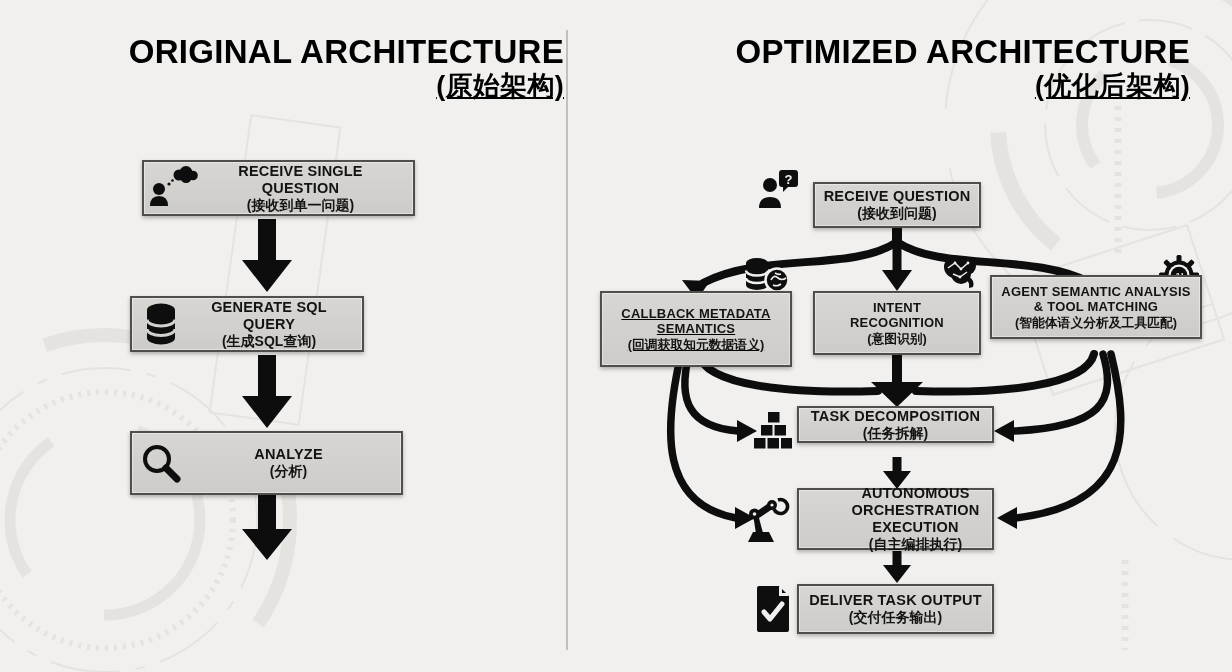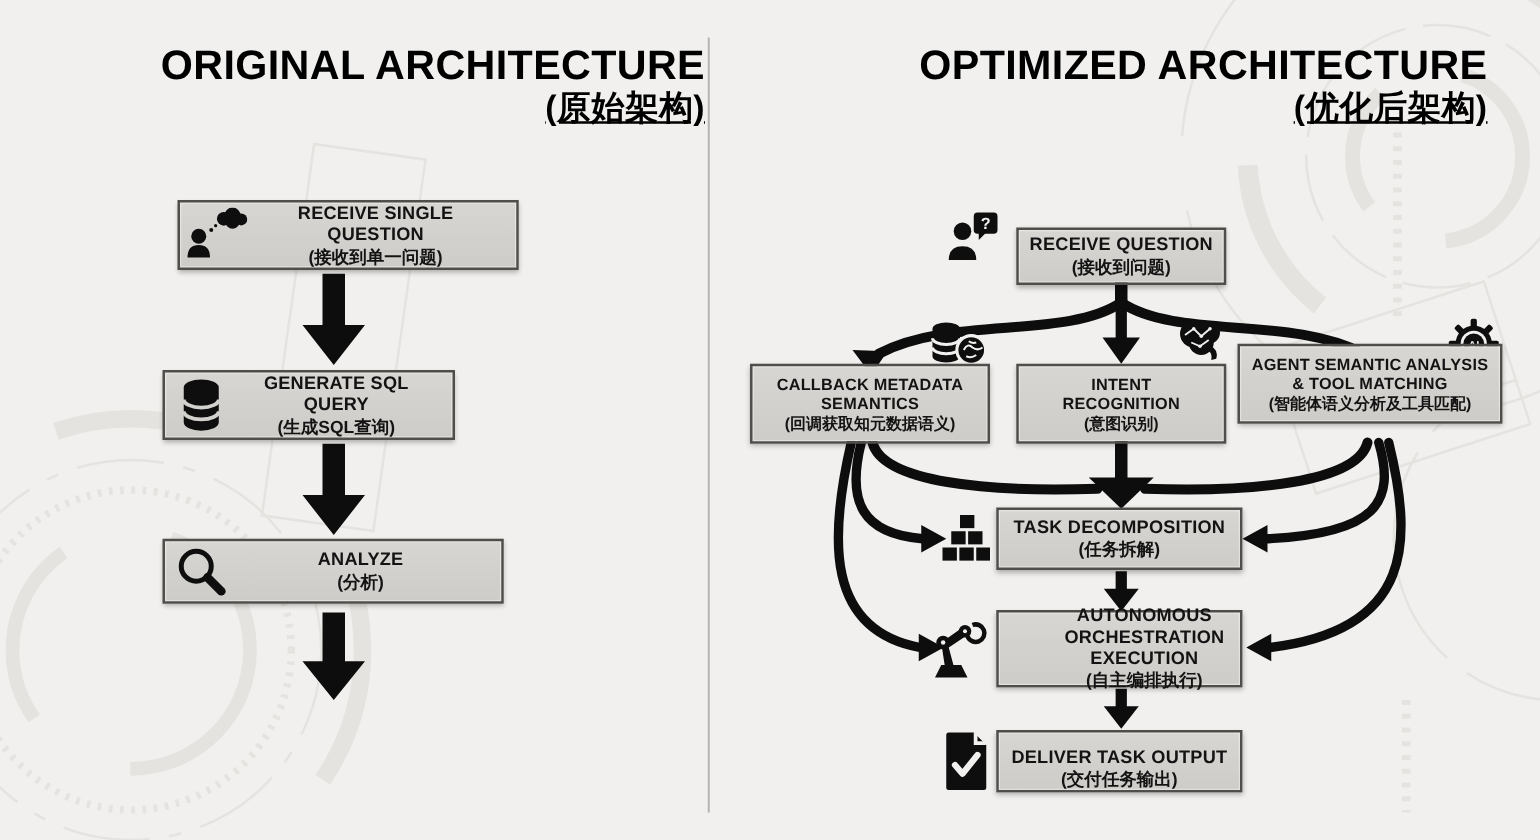--- a/index.html
+++ b/index.html
@@ -121,21 +121,21 @@
         <path fill="#0e0e0e" d="M4,8 a14,6.5 0 0 1 28,0 V36 a14,6.5 0 0 1 -28,0 Z"></path>
         <path fill="none" stroke="#d3d1ce" stroke-width="3" d="M4,17.5 a14,6.5 0 0 0 28,0 M4,27 a14,6.5 0 0 0 28,0"></path>
       </svg>
     </div>
     <div class="txt">
       <div class="en">GENERATE SQL QUERY</div>
       <div class="zh">(生成SQL查询)</div>
     </div>
   </div>
 
-  <div class="box leftbox" style="left:130px;top:431px;width:273px;height:52px;">
+  <div class="box leftbox" style="left:130px;top:431px;width:273px;height:64px;">
     <div class="lefticon">
       <svg width="42" height="42" viewBox="0 0 42 42" fill="none" stroke="#0e0e0e">
         <circle cx="17" cy="17" r="12" stroke-width="4"></circle>
         <line x1="26" y1="26" x2="37" y2="37" stroke-width="7" stroke-linecap="round"></line>
       </svg>
     </div>
     <div class="txt">
       <div class="en">ANALYZE</div>
       <div class="zh">(分析)</div>
     </div>
@@ -206,21 +206,21 @@
           <rect x="18.5" y="1" width="5" height="9" rx="1.5" transform="rotate(315 21 21)"></rect>
         </g>
         <circle cx="21" cy="21" r="14.5"></circle>
       </g>
       <circle cx="21" cy="21" r="10.5" fill="#f1f0ee"></circle>
       <circle cx="21" cy="21" r="8.3" fill="#0e0e0e"></circle>
       <text x="21" y="25" text-anchor="middle" font-size="9" font-weight="bold" fill="#f1f0ee">AI</text>
     </svg>
   </div>
 
-  <div class="box small" style="left:600px;top:291px;width:192px;height:64px;">
+  <div class="box small" style="left:600px;top:291px;width:192px;height:76px;text-decoration:underline;">
     <div class="txt">
       <div class="en">CALLBACK METADATA</div>
       <div class="en">SEMANTICS</div>
       <div class="zh">(回调获取知元数据语义)</div>
     </div>
   </div>
   <div class="box small" style="left:813px;top:291px;width:168px;height:64px;">
     <div class="txt">
       <div class="en">INTENT</div>
       <div class="en">RECOGNITION</div>
@@ -238,21 +238,21 @@
   <div class="icn" style="left:752px;top:410px;">
     <svg width="40" height="46" viewBox="0 0 40 46" fill="#0e0e0e">
       <rect x="16" y="2" width="11.5" height="10.5"></rect>
       <rect x="9" y="15" width="11.5" height="10.5"></rect>
         <rect x="22.5" y="15" width="11.5" height="10.5"></rect>
       <rect x="2" y="28" width="11.5" height="10.5"></rect>
         <rect x="15.5" y="28" width="11.5" height="10.5"></rect>
         <rect x="29" y="28" width="11" height="10.5"></rect>
     </svg>
   </div>
-  <div class="box" style="left:797px;top:406px;width:197px;height:50px;">
+  <div class="box" style="left:797px;top:406px;width:197px;height:37px;">
     <div class="txt">
       <div class="en">TASK DECOMPOSITION</div>
       <div class="en"></div>
       <div class="zh">(任务拆解)</div>
     </div>
   </div>
 
   <div class="icn" style="left:742px;top:488px;">
     <svg width="50" height="58" viewBox="0 0 50 58">
       <g fill="#0e0e0e">
@@ -274,21 +274,21 @@
     </div>
   </div>
 
   <div class="icn" style="left:754px;top:584px;">
     <svg width="38" height="50" viewBox="0 0 38 50">
       <path fill="#0e0e0e" d="M3,4 a2,2 0 0 1 2,-2 h20 l10,10 v34 a2,2 0 0 1 -2,2 h-28 a2,2 0 0 1 -2,-2 z"></path>
       <polygon fill="#f1f0ee" points="25,2 25,12 35,12 33,9 28,9 28,4"></polygon>
       <path fill="none" stroke="#f1f0ee" stroke-width="5" stroke-linecap="round" stroke-linejoin="round" d="M10,28 L16,35 L28,20"></path>
     </svg>
   </div>
-  <div class="box" style="left:797px;top:584px;width:197px;height:50px;align-items:flex-end;">
+  <div class="box" style="left:797px;top:584px;width:197px;height:50px;">
     <div class="txt">
       <div class="en">DELIVER TASK OUTPUT</div>
       <div class="en"></div>
       <div class="zh">(交付任务输出)</div>
     </div>
   </div>
 
 </div>
 
 </body></html>

